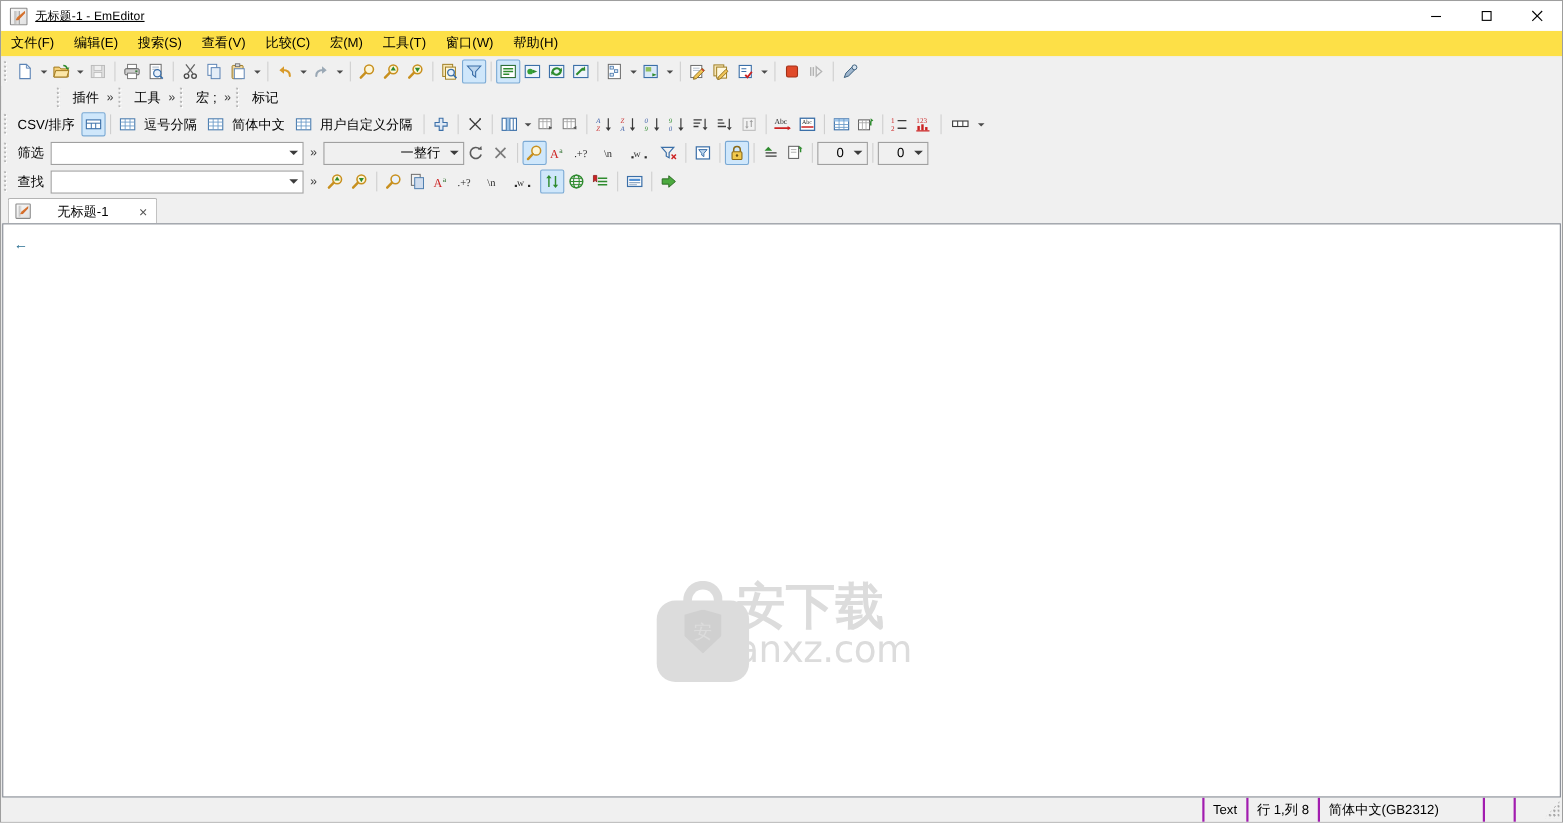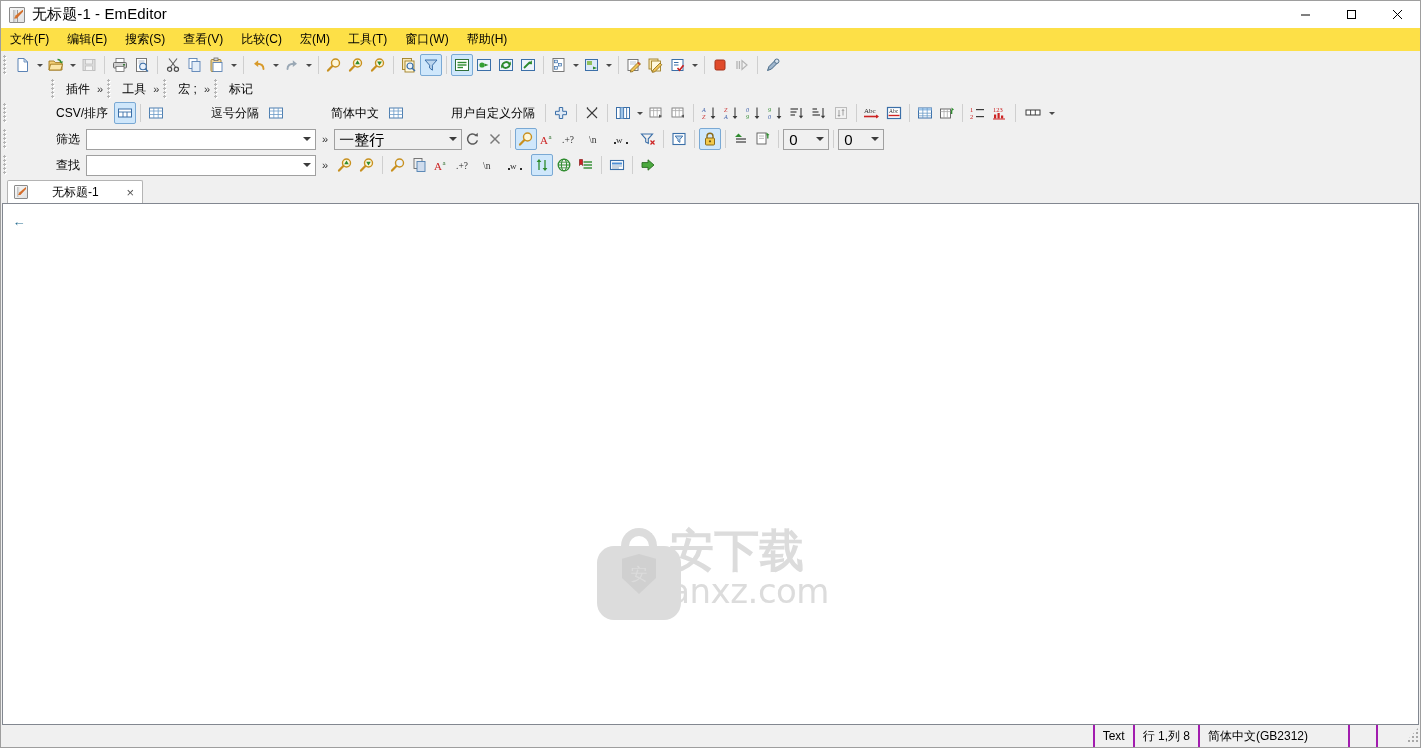--- a/index.html
+++ b/index.html
@@ -39,21 +39,21 @@
     background: linear-gradient(90deg,#b8b8b8,#efefef);
     border-right: 1px solid #9a9a9a;
   }
   .app-icon::after {
     content: ""; position: absolute; right: 1px; top: 2px;
     width: 9px; height: 9px;
     background: linear-gradient(135deg,#e9a23b 0%,#c2431f 100%);
     transform: rotate(0deg);
     clip-path: polygon(0% 100%, 20% 65%, 100% 0%, 100% 25%, 30% 100%);
   }
-  .title-text { font-size: 15px; color: #000; letter-spacing: .1px; }
+  .title-text { font-size: 11px; color: #000; letter-spacing: .1px; text-decoration: underline; }
   .wincontrols { margin-left: auto; display: flex; height: 27px; }
   .wincontrol {
     width: 46px; height: 27px;
     display: flex; align-items: center; justify-content: center;
     cursor: default;
   }
   .wincontrol svg { display: block; }
 
   
   .menubar {
@@ -130,32 +130,32 @@
   }
   .chev {
     font-size: 11px; color: #333; padding: 0 4px 0 1px;
     cursor: default; line-height: 1;
   }
 
   
   .barlabel {
     font-size: 12px; padding: 0 6px 0 4px; white-space: nowrap;
     cursor: default;
-    margin-left: 40px;
   }
   .combo {
     height: 21px; background: #ffffff;
     border: 1px solid #a0a0a0;
     display: flex; align-items: center;
     position: relative; cursor: text;
   }
   .combo .cval {
-    flex: 1; padding: 0 4px; font-size: 15px;
+    flex: 1; padding: 0 4px; font-size: 12px;
     white-space: nowrap; overflow: hidden;
     line-height: 19px;
+    text-align: right;
   }
   .combo .cbtn {
     width: 17px; height: 19px; flex: 0 0 auto;
     display: flex; align-items: center; justify-content: center;
     cursor: default;
   }
   .combo .cbtn::after {
     content: ""; width: 0; height: 0;
     border-left: 4px solid transparent;
     border-right: 4px solid transparent;

